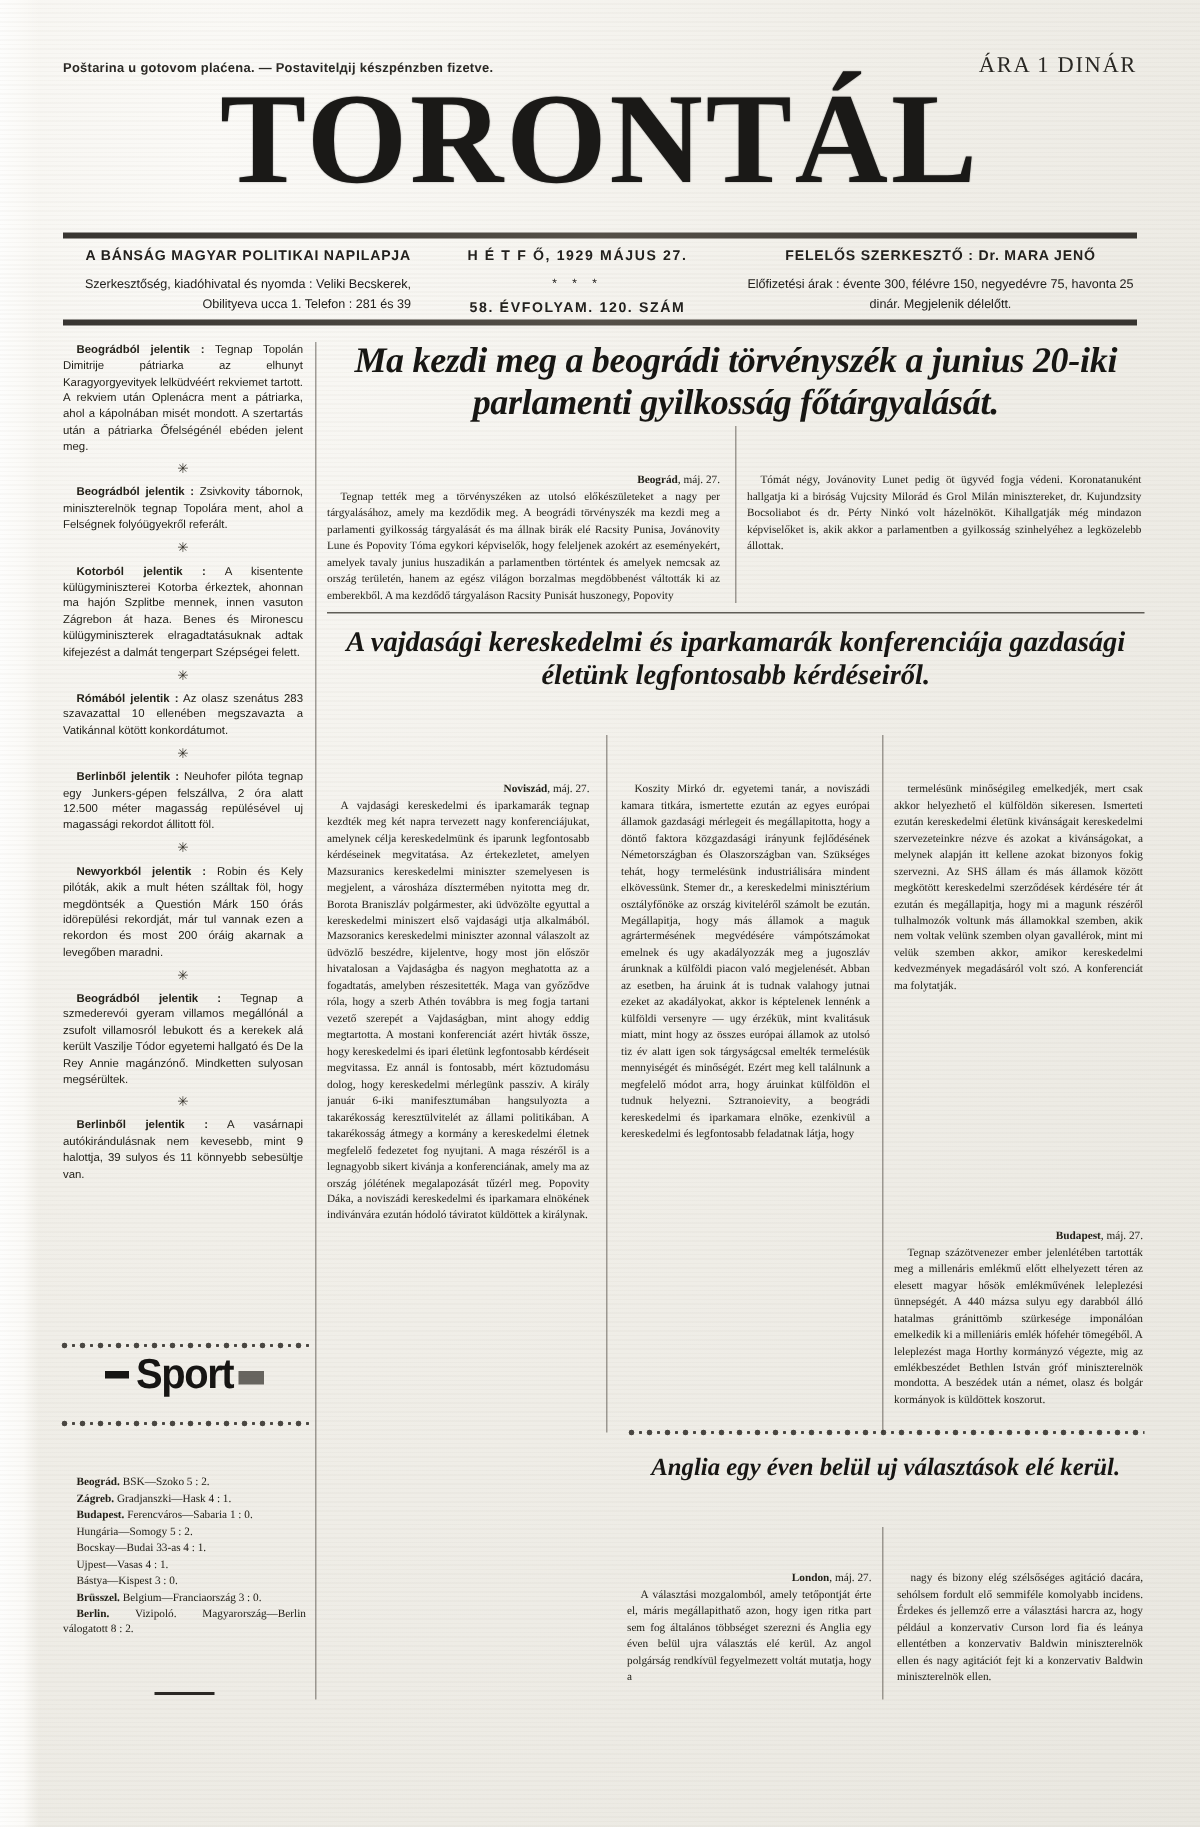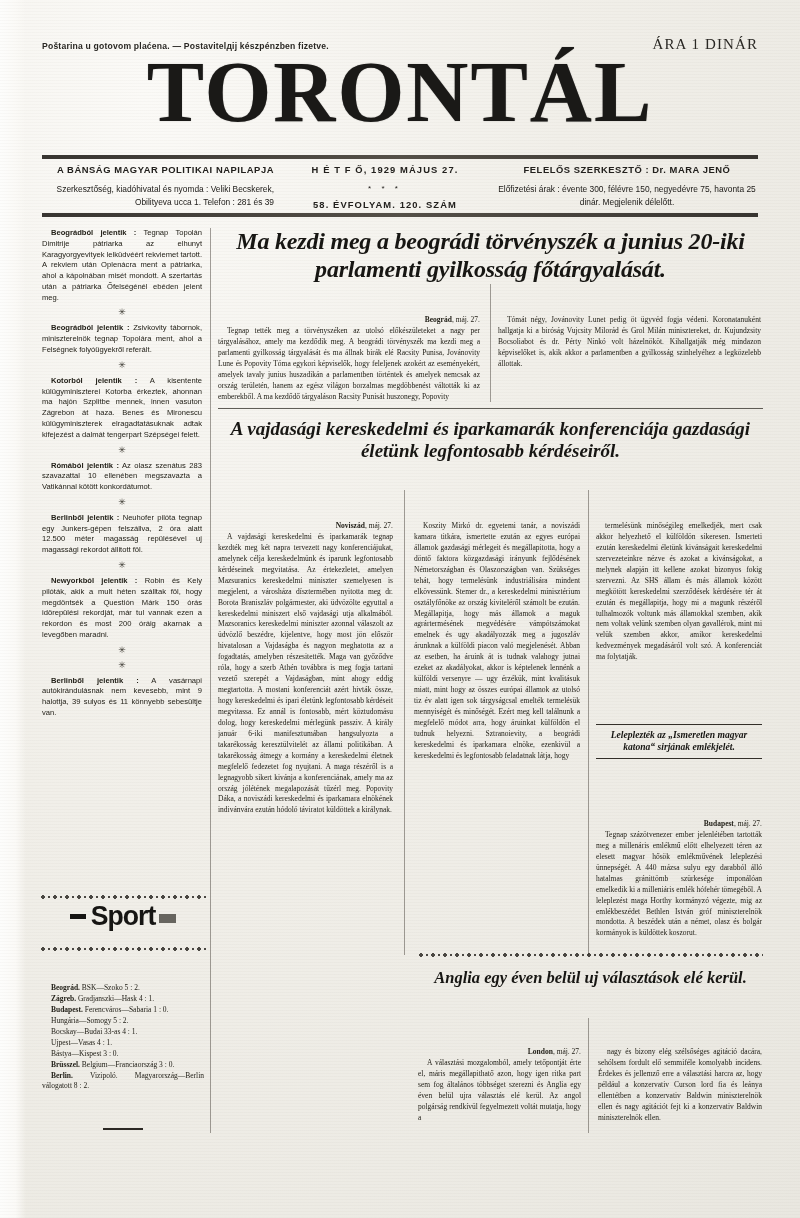--- a/index.html
+++ b/index.html
@@ -195,20 +195,21 @@
     <p><b>Beográdból jelentik :</b><span> Zsivkovity tábornok, miniszterelnök tegnap Topolára ment, ahol a Felségnek folyóügyekről referált.</span></p>
     <div class="sep-star">✳</div>
     <p><b>Kotorból jelentik :</b><span> A kisentente külügyminiszterei Kotorba érkeztek, ahonnan ma hajón Szplitbe mennek, innen vasuton Zágrebon át haza. Benes és Mironescu külügyminiszterek elragadtatásuknak adtak kifejezést a dalmát tengerpart Szépségei felett.</span></p>
     <div class="sep-star">✳</div>
     <p><b>Rómából jelentik :</b><span> Az olasz szenátus 283 szavazattal 10 ellenében megszavazta a Vatikánnal kötött konkordátumot.</span></p>
     <div class="sep-star">✳</div>
     <p><b>Berlinből jelentik :</b><span> Neuhofer pilóta tegnap egy Junkers-gépen felszállva, 2 óra alatt 12.500 méter magasság repülésével uj magassági rekordot állitott föl.</span></p>
     <div class="sep-star">✳</div>
     <p><b>Newyorkból jelentik :</b><span> Robin és Kely pilóták, akik a mult héten szálltak föl, hogy megdöntsék a Questión Márk 150 órás idörepülési rekordját, már tul vannak ezen a rekordon és most 200 óráig akarnak a levegőben maradni.</span></p>
     <div class="sep-star">✳</div>
+    <p><b>Beográdból jelentik :</b><span> Tegnap a szmederevói gyeram villamos megállónál a zsufolt villamosról lebukott és a kerekek alá került Vaszilje Tódor egyetemi hallgató és De la Rey Annie magánzónő. Mindketten sulyosan megsérültek.</span></p>
     <div class="sep-star">✳</div>
     <p><b>Berlinből jelentik :</b><span> A vasárnapi autókirándulásnak nem kevesebb, mint 9 halottja, 39 sulyos és 11 könnyebb sebesültje van.</span></p>
   </div>
 
   <div class="beadrule" style="left:40px;top:894px;width:166px;"></div>
 
   <div class="sport-wrap">
     <span class="sport-dash"></span><span class="sport-word">Sport</span><span class="sport-tail"></span>
   </div>
   <div class="beadrule" style="left:40px;top:946px;width:166px;"></div>
@@ -244,23 +245,20 @@
     <p class="dl-line"><span class="dateline">Noviszád</span><span>, máj. 27.</span></p>
     <p>A vajdasági kereskedelmi és iparkamarák tegnap kezdték meg két napra tervezett nagy konferenciájukat, amelynek célja kereskedelmünk és iparunk legfontosabb kérdéseinek megvitatása. Az értekezletet, amelyen Mazsuranics kereskedelmi miniszter szemelyesen is megjelent, a városháza dísztermében nyitotta meg dr. Borota Braniszláv polgármester, aki üdvözölte egyuttal a kereskedelmi miniszert első vajdasági utja alkalmából. Mazsoranics kereskedelmi miniszter azonnal válaszolt az üdvözlő beszédre, kijelentve, hogy most jön először hivatalosan a Vajdaságba és nagyon meghatotta az a fogadtatás, amelyben részesitették. Maga van győződve róla, hogy a szerb Athén továbbra is meg fogja tartani vezető szerepét a Vajdaságban, mint ahogy eddig megtartotta. A mostani konferenciát azért hivták össze, hogy kereskedelmi és ipari életünk legfontosabb kérdéseit megvitassa. Ez annál is fontosabb, mért köztudomásu dolog, hogy kereskedelmi mérlegünk passziv. A király január 6-iki manifesztumában hangsulyozta a takarékosság keresztülvitelét az állami politikában. A takarékosság átmegy a kormány a kereskedelmi életnek megfelelő fedezetet fog nyujtani. A maga részéről is a legnagyobb sikert kivánja a konferenciának, amely ma az ország jólétének megalapozását tűzérl meg. Popovity Dáka, a noviszádi kereskedelmi és iparkamara elnökének indivánvára ezután hódoló táviratot küldöttek a királynak.</p>
   </div>
   <div class="story" style="left:414px;top:494px;width:166px;height:455px;overflow:hidden;">
     <p>Koszity Mirkó dr. egyetemi tanár, a noviszádi kamara titkára, ismertette ezután az egyes európai államok gazdasági mérlegeit és megállapitotta, hogy a döntő faktora közgazdasági irányunk fejlődésének Németországban és Olaszországban van. Szükséges tehát, hogy termelésünk industriálisára mindent elkövessünk. Stemer dr., a kereskedelmi minisztérium osztályfőnöke az ország kiviteléről számolt be ezután. Megállapitja, hogy más államok a maguk agrártermésének megvédésére vámpótszámokat emelnek és ugy akadályozzák meg a jugoszláv árunknak a külföldi piacon való megjelenését. Abban az esetben, ha áruink át is tudnak valahogy jutnai ezeket az akadályokat, akkor is képtelenek lennénk a külföldi versenyre — ugy érzékük, mint kvalitásuk miatt, mint hogy az összes európai államok az utolsó tiz év alatt igen sok tárgyságcsal emelték termelésük mennyiségét és minőségét. Ezért meg kell találnunk a megfelelő módot arra, hogy áruinkat külföldön el tudnuk helyezni. Sztranoievity, a beográdi kereskedelmi és iparkamara elnöke, ezenkivül a kereskedelmi és legfontosabb feladatnak látja, hogy</p>
   </div>
   <div class="story" style="left:596px;top:494px;width:166px;height:218px;overflow:hidden;">
     <p>termelésünk minőségileg emelkedjék, mert csak akkor helyezhető el külföldön sikeresen. Ismerteti ezután kereskedelmi életünk kivánságait kereskedelmi szervezeteinkre nézve és azokat a kivánságokat, a melynek alapján itt kellene azokat bizonyos fokig szervezni. Az SHS állam és más államok között megkötött kereskedelmi szerződések kérdésére tér át ezután és megállapitja, hogy mi a magunk részéről tulhalmozók voltunk más államokkal szemben, akik nem voltak velünk szemben olyan gavallérok, mint mi velük szemben akkor, amikor kereskedelmi kedvezmények megadásáról volt szó. A konferenciát ma folytatják.</p>
   </div>
 
-  <div class="boxnews">
-    <div class="bh">Leleplezték az „Ismeretlen magyar katona“ sirjának emlékjelét.</div>
-  </div>
   <div class="story" style="left:596px;top:792px;width:166px;height:155px;overflow:hidden;">
     <p class="dl-line"><span class="dateline">Budapest</span><span>, máj. 27.</span></p>
     <p>Tegnap százötvenezer ember jelenlétében tartották meg a millenáris emlékmű előtt elhelyezett téren az elesett magyar hősök emlékművének leleplezési ünnepségét. A 440 mázsa sulyu egy darabból álló hatalmas gránittömb szürkesége imponálóan emelkedik ki a milleniáris emlék hófehér tömegéből. A leleplezést maga Horthy kormányzó végezte, mig az emlékbeszédet Bethlen István gróf miniszterelnök mondotta. A beszédek után a német, olasz és bolgár kormányok is küldöttek koszorut.</p>
   </div>
 
   <div class="beadrule" style="left:418px;top:952px;width:345px;"></div>
 
   <div class="headline h-england">Anglia egy éven belül uj választások elé kerül.</div>
 
   <div class="story" style="left:418px;top:1020px;width:163px;height:112px;overflow:hidden;">

